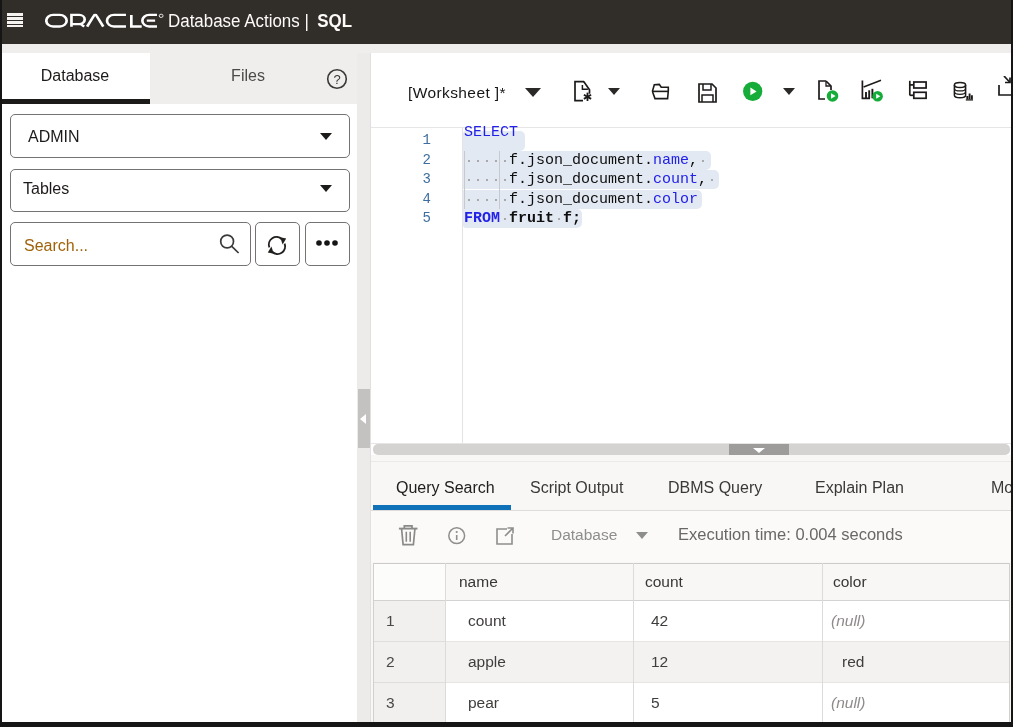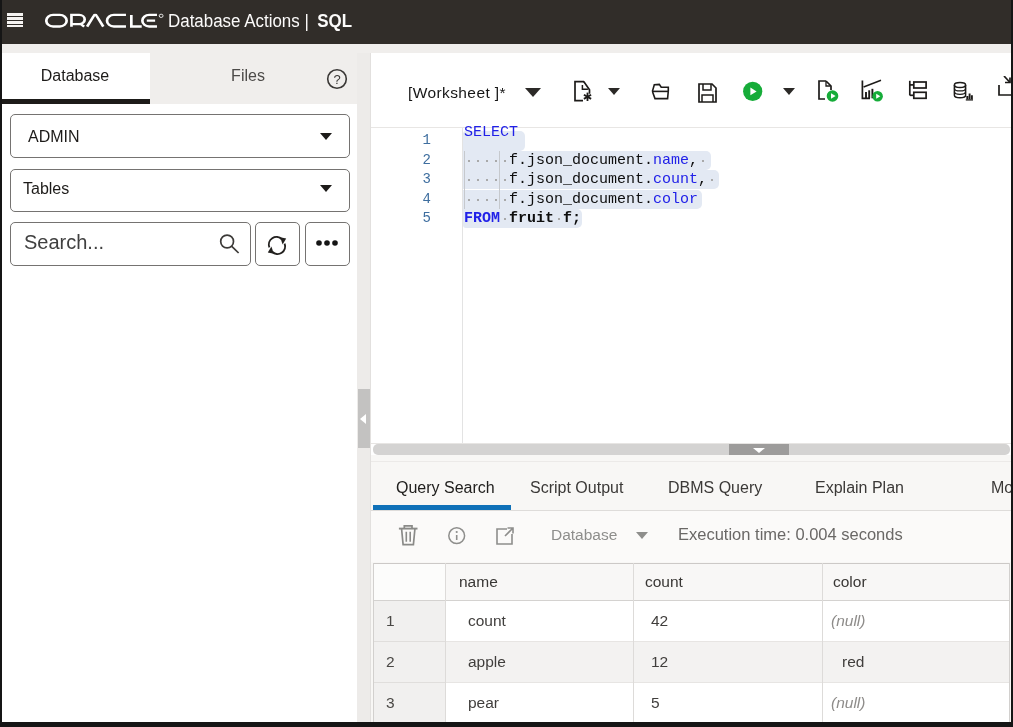--- a/index.html
+++ b/index.html
@@ -99,21 +99,21 @@
 
   <div class="abs selbox" style="left:9.5px;top:113.5px;width:340px;height:44px;"></div>
   <div class="abs ulabel" style="left:28px;top:128px;">ADMIN</div>
   <div class="abs selcaret" style="left:319.5px;top:132.8px;"></div>
 
   <div class="abs selbox" style="left:9.5px;top:169px;width:340px;height:42.5px;"></div>
   <div class="abs ulabel" style="left:23px;top:180px;text-align:center;">Tables</div>
   <div class="abs selcaret" style="left:319.5px;top:184.5px;"></div>
 
   <div class="abs selbox" style="left:9.5px;top:222px;width:241px;height:44px;"></div>
-  <div class="abs" style="left:24px;top:231px;font-size:20px;color:#404040;">Search...</div>
+  <div class="abs" style="left:24px;top:237px;font-size:16px;color:#a16207;">Search...</div>
   <svg class="abs" width="26" height="26" style="left:217px;top:231px;">
     <circle cx="10.1" cy="10.5" r="6.4" fill="none" stroke="#3c3a38" stroke-width="1.7"></circle>
     <line x1="14.8" y1="15.3" x2="21.6" y2="22" stroke="#3c3a38" stroke-width="1.7"></line>
   </svg>
   <div class="abs selbox" style="left:255px;top:222px;width:45px;height:44px;"></div>
   <svg class="abs" width="22" height="22" style="left:266px;top:234px;">
     <path d="M 3.4 13.4 A 7.6 7.6 0 0 1 15.8 5.2" fill="none" stroke="#22201e" stroke-width="1.9"></path>
     <path d="M 14.2 3.2 L 20.2 4.6 L 16.6 10.6 Z" fill="#22201e" stroke="none"></path>
     <path d="M 18.6 9.6 A 7.6 7.6 0 0 1 6.2 17.8" fill="none" stroke="#22201e" stroke-width="1.9"></path>
     <path d="M 7.8 19.8 L 1.8 18.4 L 5.4 12.4 Z" fill="#22201e" stroke="none"></path>

